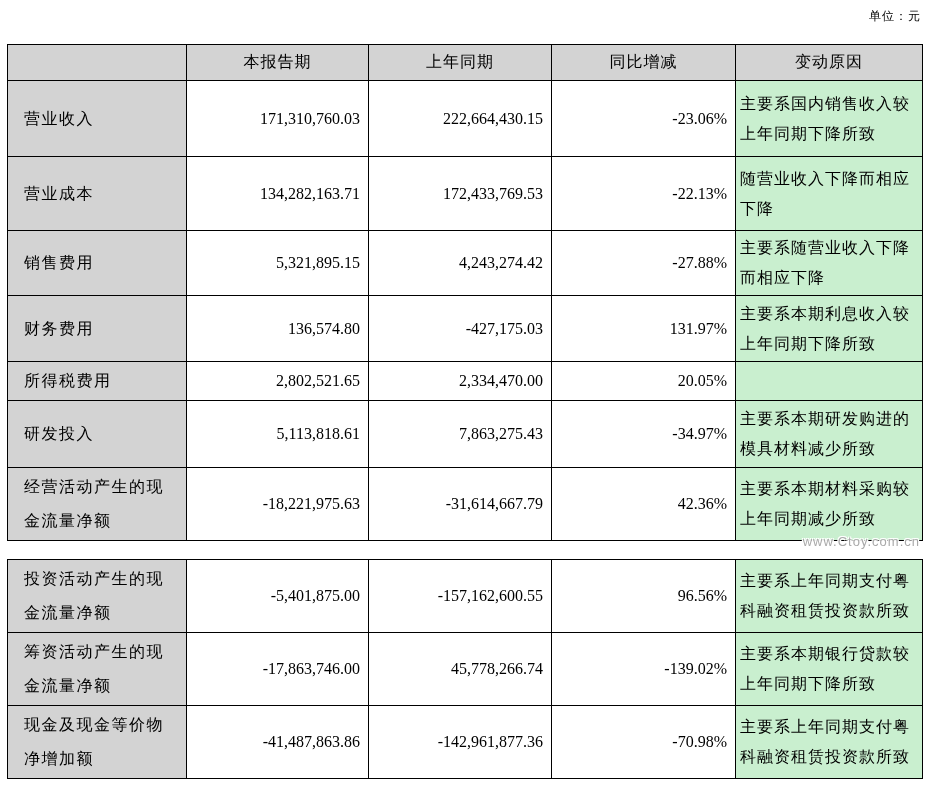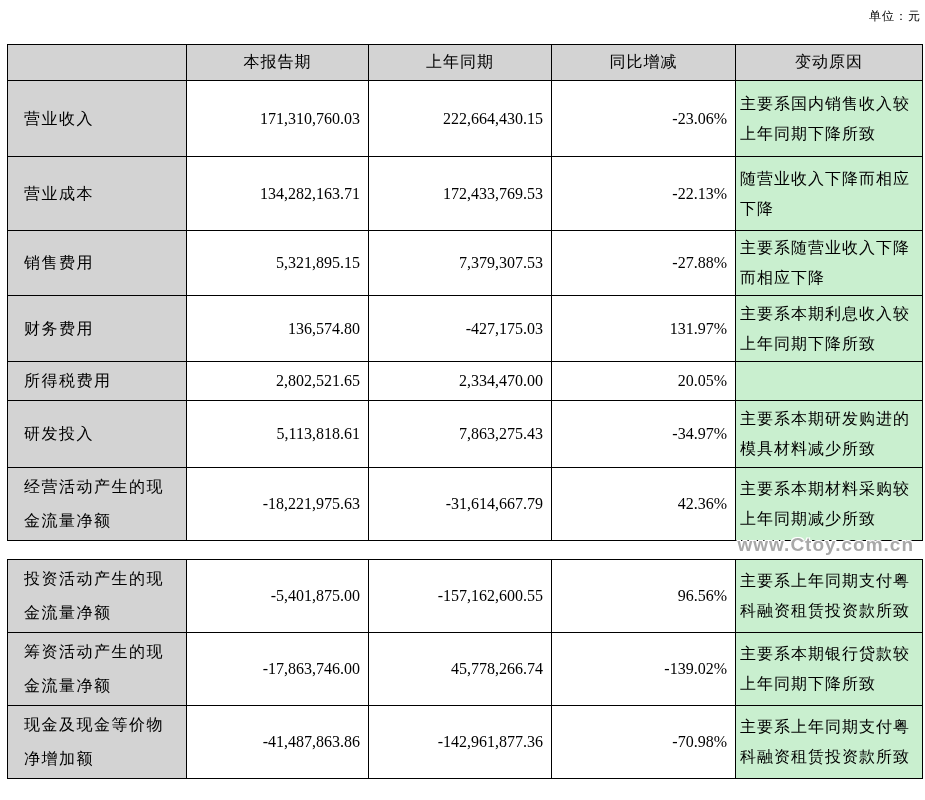--- a/index.html
+++ b/index.html
@@ -72,25 +72,25 @@
     padding:2px 4px;
     line-height:30px;
     letter-spacing:1px;
   }
   .gap{
     height:18px;
     position:relative;
   }
   .watermark{
     position:absolute;
-    right:8px;
+    right:2px;
     top:-7px;
     font-family:"Liberation Sans","DejaVu Sans",sans-serif;
-    font-size:19px;
-    font-weight:bold;
+    font-size:13px;
+    font-weight:normal;
     color:var(--watermark-color);
     text-shadow:1px 1px 0 #ffffff,-1px -1px 0 #ffffff,1px -1px 0 #ffffff,-1px 1px 0 #ffffff;
     letter-spacing:1px;
     z-index:2;
   }
   
   tr.h76 td{height:76px;}
   tr.h74 td{height:74px;}
   tr.h63 td{height:63px;}
   tr.h37 td{height:37px;}
@@ -133,21 +133,21 @@
       <tr class="h74">
         <td class="item">营业成本</td>
         <td class="num">134,282,163.71</td>
         <td class="num">172,433,769.53</td>
         <td class="num">-22.13%</td>
         <td class="reason">随营业收入下降而相应下降</td>
       </tr>
       <tr class="h63">
         <td class="item">销售费用</td>
         <td class="num">5,321,895.15</td>
-        <td class="num">7,379,307.53</td>
+        <td class="num">4,243,274.42</td>
         <td class="num">-27.88%</td>
         <td class="reason">主要系随营业收入下降而相应下降</td>
       </tr>
       <tr class="h66">
         <td class="item">财务费用</td>
         <td class="num">136,574.80</td>
         <td class="num">-427,175.03</td>
         <td class="num">131.97%</td>
         <td class="reason">主要系本期利息收入较上年同期下降所致</td>
       </tr>

